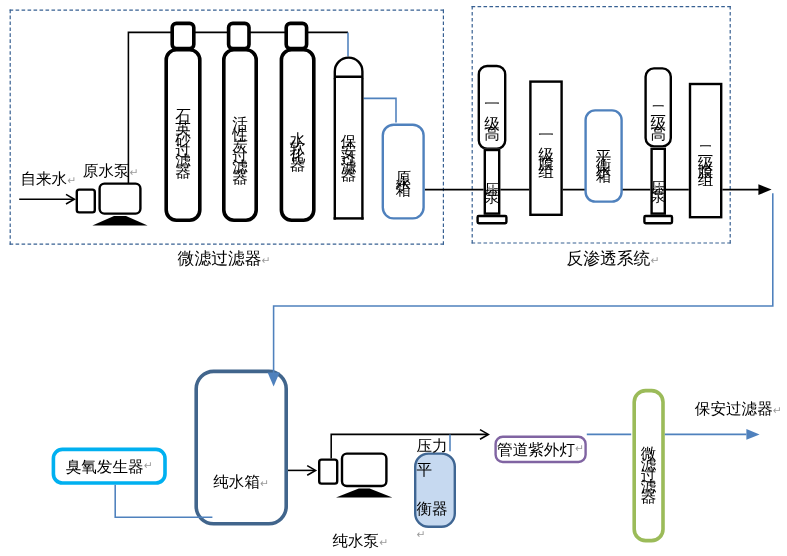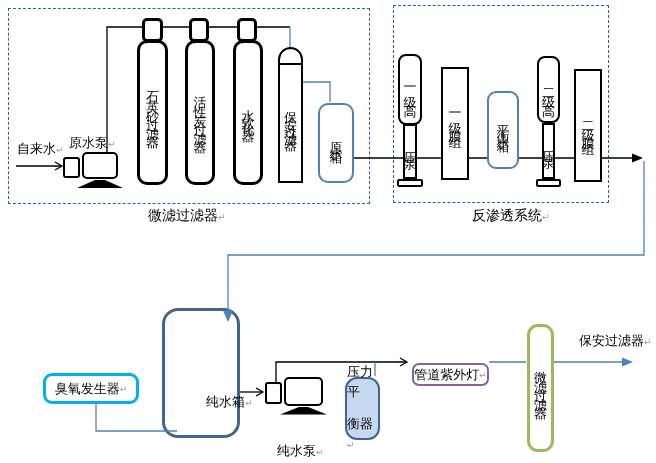--- a/index.html
+++ b/index.html
@@ -152,21 +152,21 @@
     <div class="vtext" style="width:100%;height:100%;">
       <span>二级膜组</span>
     </div>
   </div>
 
   <div class="abs seclabel" style="left:472px;top:207px;text-align:center;">
     <span>反渗透系统</span><span class="mark">↵</span>
   </div>
 
   <div class="abs pure-tank" style="left:162px;top:308px;width:78px;height:130px;"></div>
-  <div class="abs hlabel" style="left:162px;top:395px;width:78px;text-align:left;margin-left:44px;">
+  <div class="abs hlabel" style="left:162px;top:395px;width:78px;text-align:center;">
     <span>纯水箱</span><span class="mark">↵</span>
   </div>
 
   <div class="abs ozone center" style="left:43px;top:373px;width:96px;height:31px;font-size:13px;">
     <span>臭氧发生器</span>
       <span class="mark">↵</span>
   </div>
 
   <div class="abs pump-part" style="left:265px;top:382px;width:17px;height:22px;border-radius:3px;"></div>
   <div class="abs pump-part" style="left:284px;top:377px;width:39px;height:29px;border-radius:5px;"></div>

